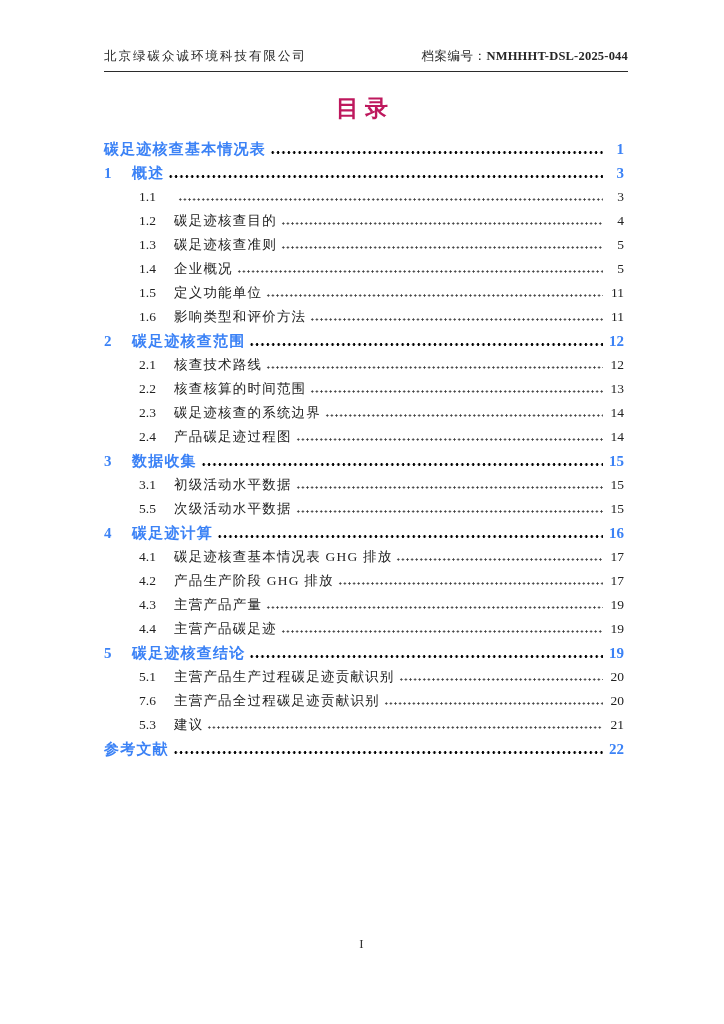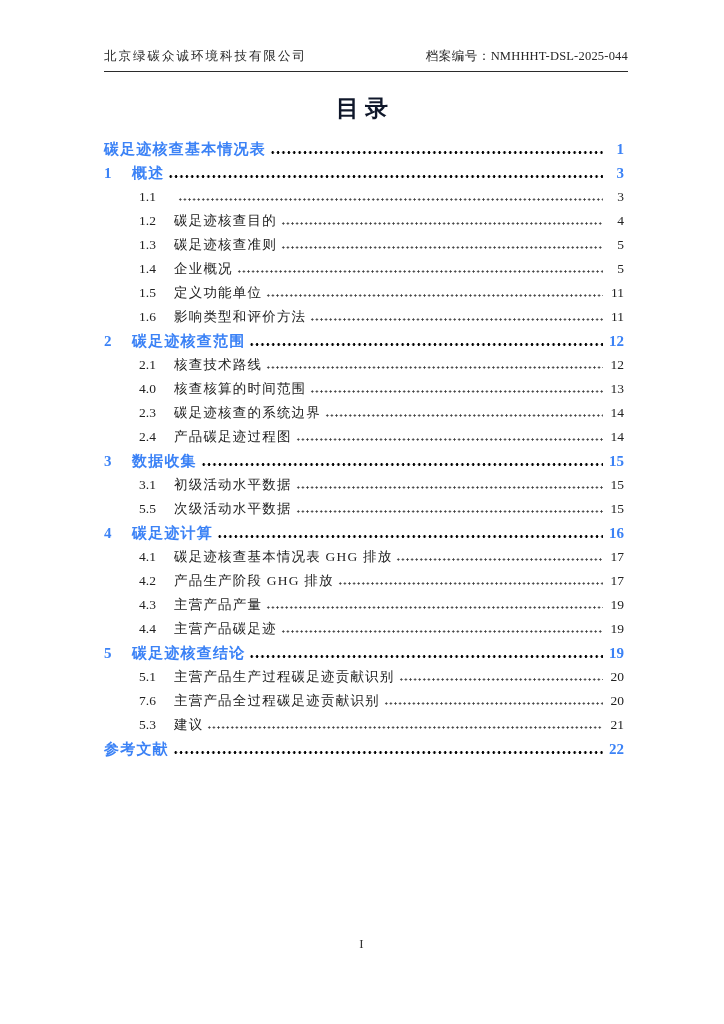--- a/index.html
+++ b/index.html
@@ -26,35 +26,35 @@
     display: flex;
     justify-content: space-between;
     align-items: center;
     padding-bottom: 6px;
     border-bottom: 1.5px solid #2b2b2b;
     font-size: 12.5px;
     color: #262626;
   }
   .company { letter-spacing: 2px; white-space: nowrap; }
   .docno { white-space: nowrap; letter-spacing: 0.5px; }
-  .docno-val { font-weight: 400; letter-spacing: 0.2px; }
+  .docno-val { font-weight: 700; letter-spacing: 0.2px; }
 
   
   .title {
     position: absolute;
     top: 93px;
     left: 0;
     right: 0;
     margin: 0;
     text-align: center;
     font-size: 23px;
     font-weight: 700;
     letter-spacing: 6px;
     text-indent: 6px;
-    color: #0f172a;
+    color: #be185d;
   }
 
   
   .toc {
     position: absolute;
     top: 137px;
     left: 104px;
     right: 100px;
   }
   .toc-row {
@@ -176,21 +176,21 @@
     <span class="toc-leader"></span>
     <span class="toc-page">12</span>
   </div>
       <div class="toc-row lv2">
     <span class="toc-num">2.1</span>
     <span class="toc-label">核查技术路线</span>
     <span class="toc-leader"></span>
     <span class="toc-page">12</span>
   </div>
       <div class="toc-row lv2">
-    <span class="toc-num">4.0</span>
+    <span class="toc-num">2.2</span>
     <span class="toc-label">核查核算的时间范围</span>
     <span class="toc-leader"></span>
     <span class="toc-page">13</span>
   </div>
       <div class="toc-row lv2">
     <span class="toc-num">2.3</span>
     <span class="toc-label">碳足迹核查的系统边界</span>
     <span class="toc-leader"></span>
     <span class="toc-page">14</span>
   </div>

